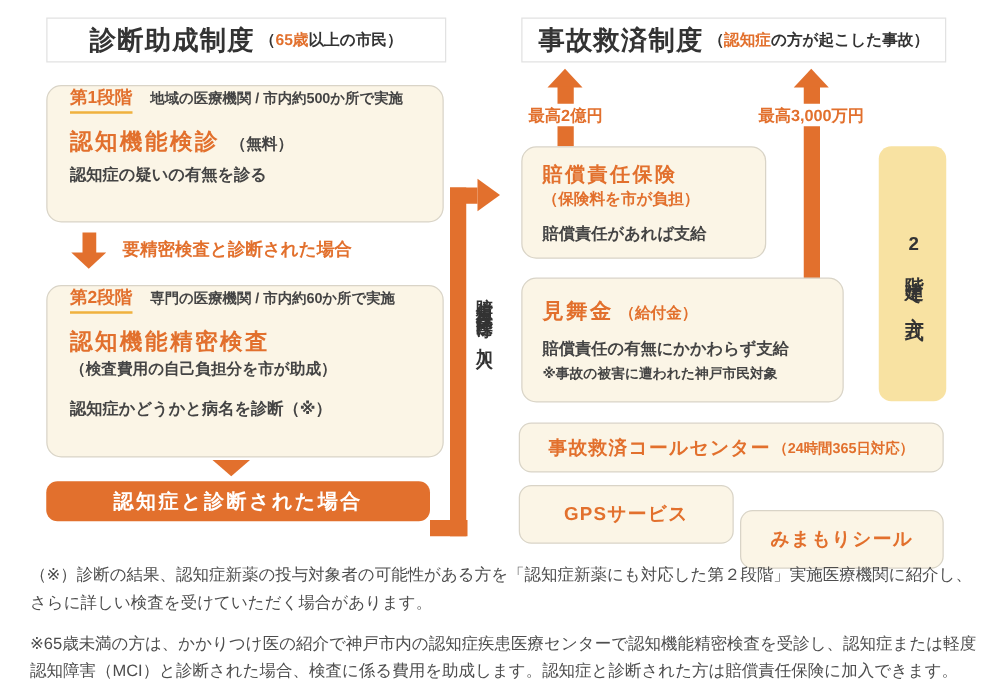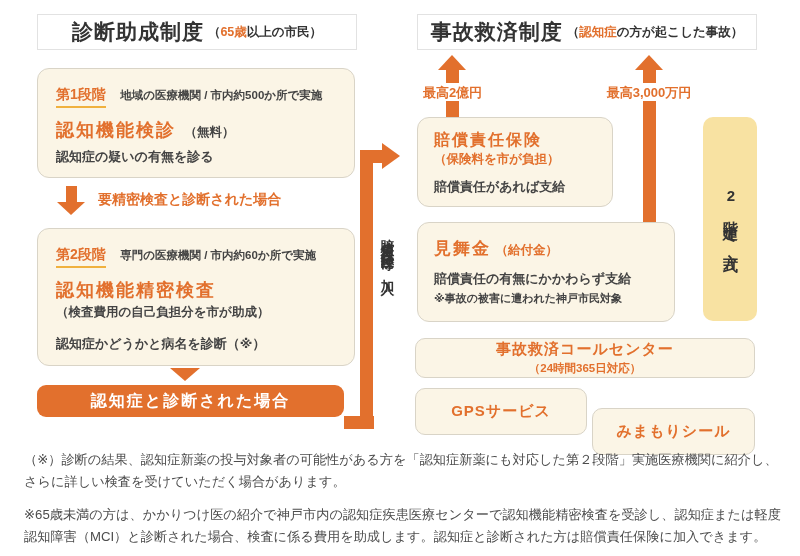--- a/index.html
+++ b/index.html
@@ -8,21 +8,21 @@
 
   
   .hdr{position:absolute;height:34px;background:#ffffff;border:1px solid #e2e2e2;
        display:flex;align-items:center;justify-content:center;gap:4px;}
   .hdr-title{font-size:21px;font-weight:bold;color:#333333;letter-spacing:1px;}
   .hdr-sub{font-size:12.5px;font-weight:bold;color:#333333;}
   .accent{color:#e2702d;}
 
   
   .card{position:absolute;background:#fbf5e6;border:1px solid #d9d4c7;border-radius:12px;
-        box-sizing:border-box;padding:16px 18px;}
+        box-sizing:border-box;padding:0 18px;}
   .badge{display:inline-block;font-size:14px;font-weight:bold;color:#e2702d;
          border-bottom:2px solid #f0b13e;padding-bottom:2px;margin-right:10px;}
   .place{font-size:11.5px;font-weight:bold;color:#444444;}
   .card-title{font-size:18px;font-weight:bold;color:#e2702d;letter-spacing:2px;}
   .card-note{font-size:12.5px;font-weight:bold;color:#444444;margin-left:4px;}
   .card-sub-orange{font-size:12.5px;font-weight:bold;color:#e2702d;}
   .card-desc{font-size:13px;color:#444444;font-weight:bold;}
   .card-small{font-size:11px;color:#444444;font-weight:bold;}
 
   
@@ -43,21 +43,21 @@
          font-size:13.5px;font-weight:bold;color:#333333;letter-spacing:3px;}
 
   .max-label{position:absolute;font-size:13px;font-weight:bold;color:#e2702d;text-align:center;}
 
   .two-story{position:absolute;background:#f8e2a2;border-radius:10px;
              display:flex;align-items:center;justify-content:center;}
   .two-story span{writing-mode:vertical-rl;text-orientation:upright;font-size:15px;
                   font-weight:bold;color:#333333;letter-spacing:5px;}
 
   .pill{position:absolute;background:#fbf5e6;border:1px solid #d9d4c7;border-radius:10px;
-        display:flex;align-items:center;justify-content:center;gap:2px;box-sizing:border-box;flex-direction:column;}
+        display:flex;align-items:center;justify-content:center;gap:2px;box-sizing:border-box;}
   .pill .p-title{font-size:15px;font-weight:bold;color:#e2702d;letter-spacing:1px;}
   .pill .p-note{font-size:11.5px;font-weight:bold;color:#e2702d;}
 
   .footnote{position:absolute;font-size:13.2px;color:#4d4d4d;line-height:1.68;}
 
   .mt6{margin-top:6px;} .mt10{margin-top:10px;}
 </style>
 </head>
 <body>
 

